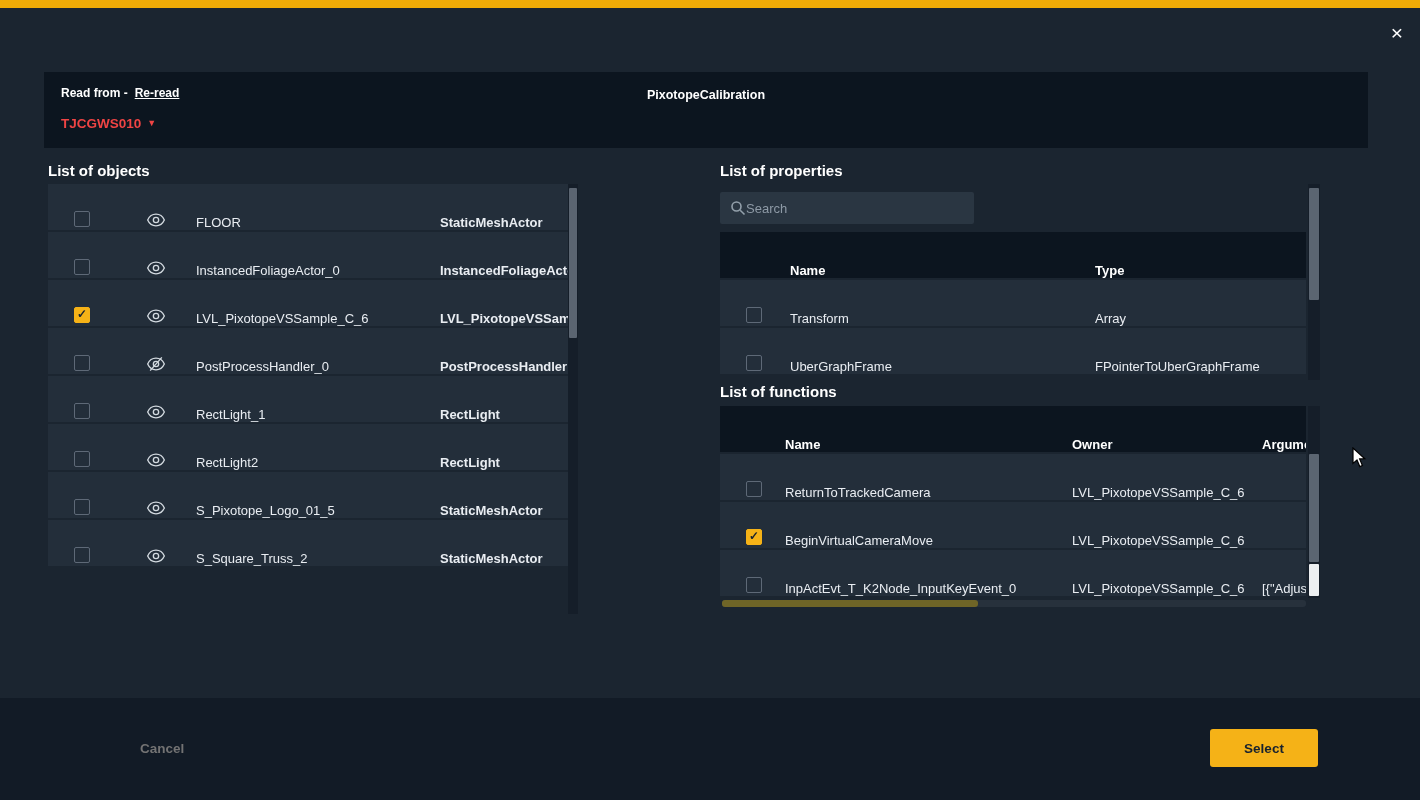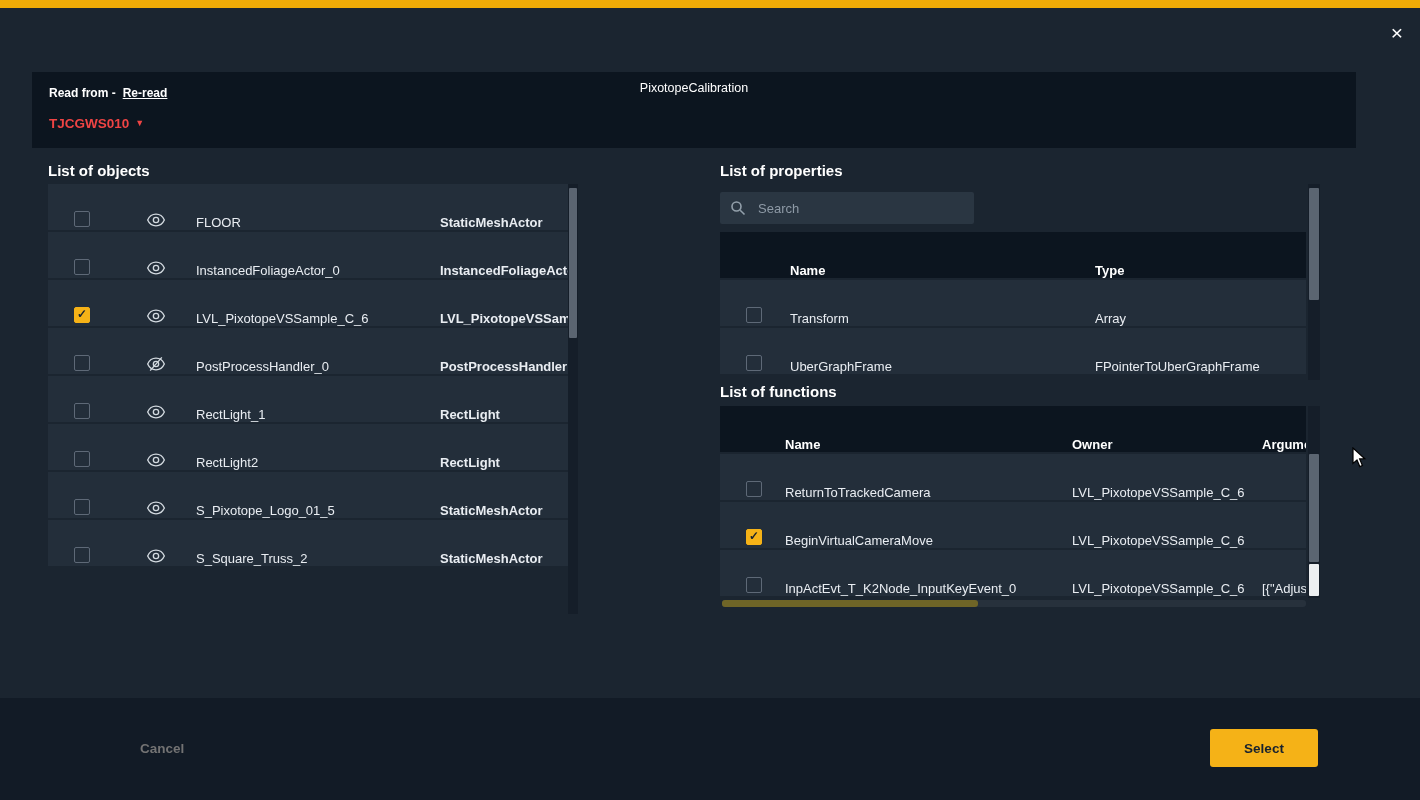--- a/index.html
+++ b/index.html
@@ -3,28 +3,28 @@
 <meta charset="utf-8">
 <style>
   *{box-sizing:border-box;margin:0;padding:0}
   html,body{width:1420px;height:800px;overflow:hidden}
   body{font-family:"Liberation Sans",sans-serif;background:#1B2530}
   .app{position:relative;width:1420px;height:800px;overflow:hidden;background:#1B2530;color:#E9EDF2}
 
   .topbar{position:absolute;left:0;top:0;width:1420px;height:8px;background:#F0AB06}
   .close-btn{position:absolute;top:22px;right:17px;background:none;border:none;color:#FFFFFF;font-size:21px;line-height:1;cursor:pointer;font-family:inherit}
 
-  .header-band{position:absolute;left:32px;top:72px;width:1324px;height:76px;background:#0C151F}
+  .header-band{position:absolute;left:44px;top:72px;width:1324px;height:76px;background:#0C151F}
   .read-row{position:absolute;left:17px;top:14px;font-size:12px;font-weight:bold;color:#FFFFFF}
   .reread{margin-left:7px;text-decoration:underline;cursor:pointer}
   .device-row{position:absolute;left:17px;top:44px;font-size:13.5px;font-weight:bold;color:#ef4444;cursor:pointer}
   .chev{font-size:9px;margin-left:6px;vertical-align:2px}
   .hb-center{position:absolute;left:0;right:0;top:0;text-align:center;color:#FFFFFF}
   .title{margin-top:13px;font-size:17px;font-weight:400;letter-spacing:.2px}
-  .subtitle{margin-top:9px;font-size:12.5px;font-weight:normal}
+  .subtitle{margin-top:16px;font-size:12.5px;font-weight:bold}
 
   .sec-heading{position:absolute;font-size:15px;font-weight:bold;color:#FFFFFF}
   .objs-heading{left:48px;top:162px}
   .props-heading{left:720px;top:162px}
   .funcs-heading{left:720px;top:383px}
 
   .row{height:46px;margin-bottom:2px;background:#232E3A;display:flex;align-items:flex-end;font-size:13px;color:#E9EDF2}
   .head-row{background:#0C151F;font-weight:bold;color:#FFFFFF}
   .cell{overflow:hidden;white-space:nowrap}
 
@@ -39,21 +39,21 @@
   .is-checked .checkbox::after{content:"\2713";position:absolute;left:2px;top:-1px;font-size:12px;font-weight:bold;color:#18222E}
 
   .eye-slash{visibility:hidden}
   .is-hidden-obj .eye-slash{visibility:visible}
 
   .scrollbar{position:absolute;background:#151E29}
   .scrollbar .thumb{position:absolute;left:1px;right:1px;background:#5B6571;border-radius:1px;cursor:pointer}
   .obj-scroll{left:568px;top:184px;width:10px;height:430px}
   .obj-scroll .thumb{top:4px;height:150px}
 
-  .search-box{position:absolute;left:720px;top:192px;width:254px;height:32px;background:#2A3642;border-radius:2px;display:flex;align-items:center;padding:16px 10px;gap:12px}
+  .search-box{position:absolute;left:720px;top:192px;width:254px;height:32px;background:#2A3642;border-radius:2px;display:flex;align-items:center;padding:16px 10px;gap:0}
   .search-input{flex:1;min-width:0;background:transparent;border:none;outline:none;color:#E9EDF2;font-size:13px;font-family:inherit}
   .search-input::placeholder{color:#8E9AA6}
 
   .props-table{position:absolute;left:720px;top:232px;width:586px}
   .props-table .cb-cell{width:70px;padding-left:26px;flex:none}
   .props-table .name-cell{width:305px;flex:none}
   .props-table .type-cell{flex:1}
   .props-scroll{left:1308px;top:184px;width:12px;height:196px}
   .props-scroll .thumb{top:4px;height:112px}
 

